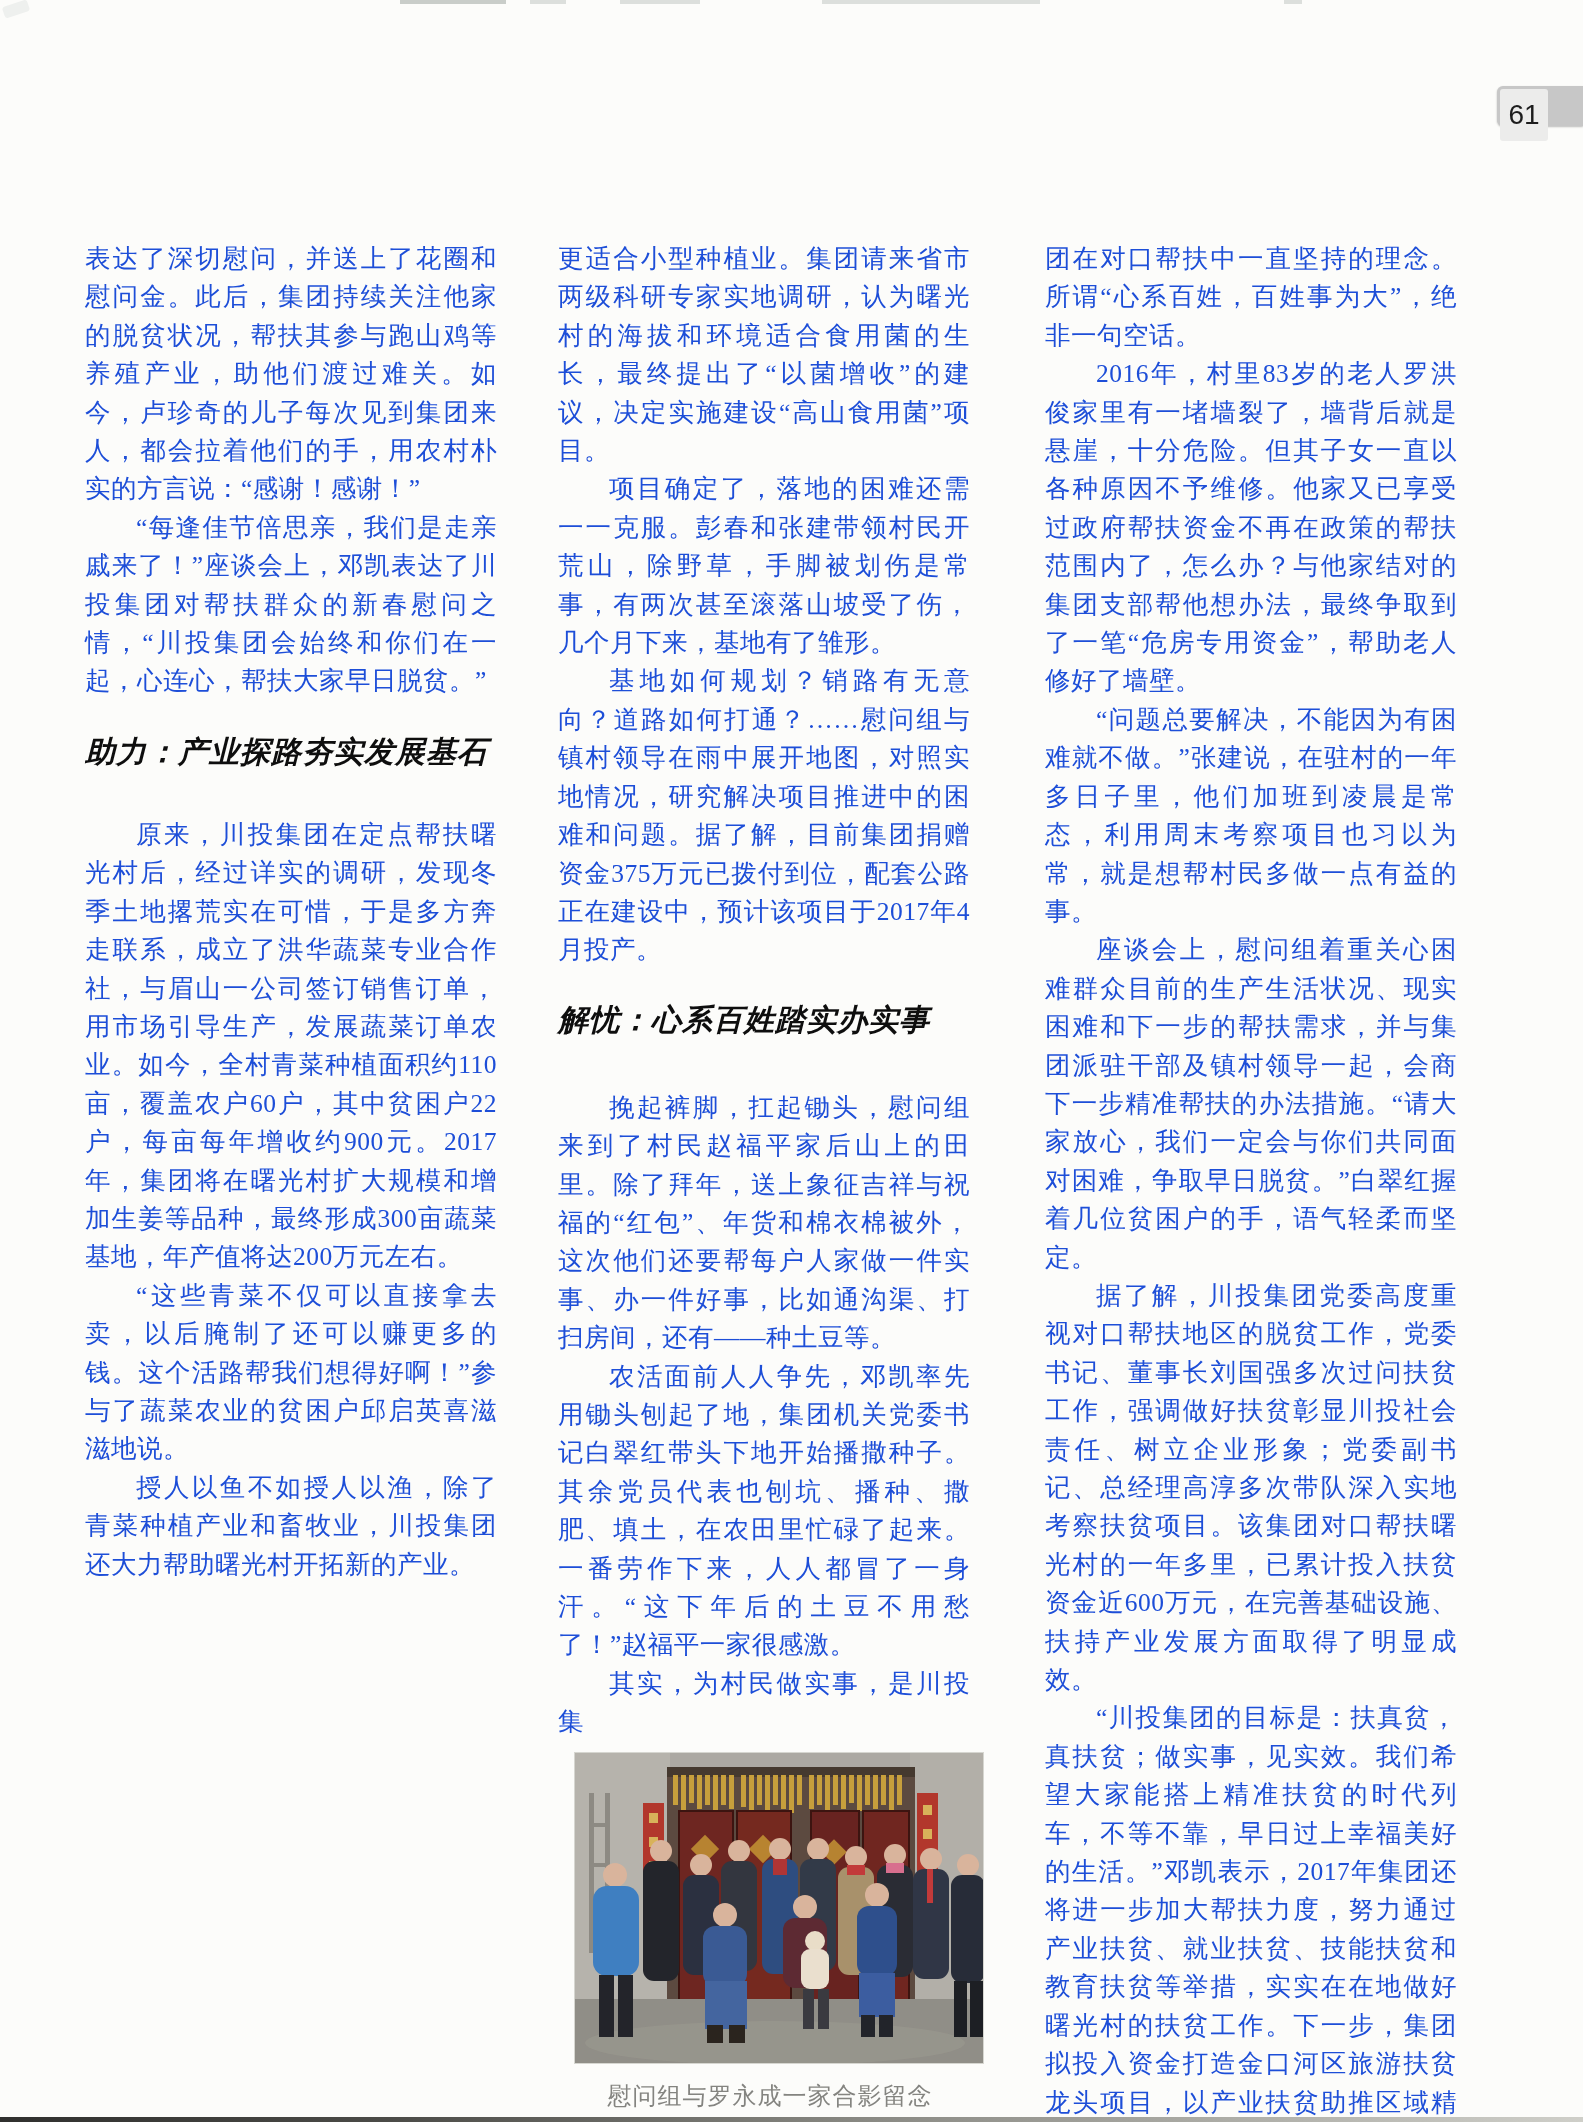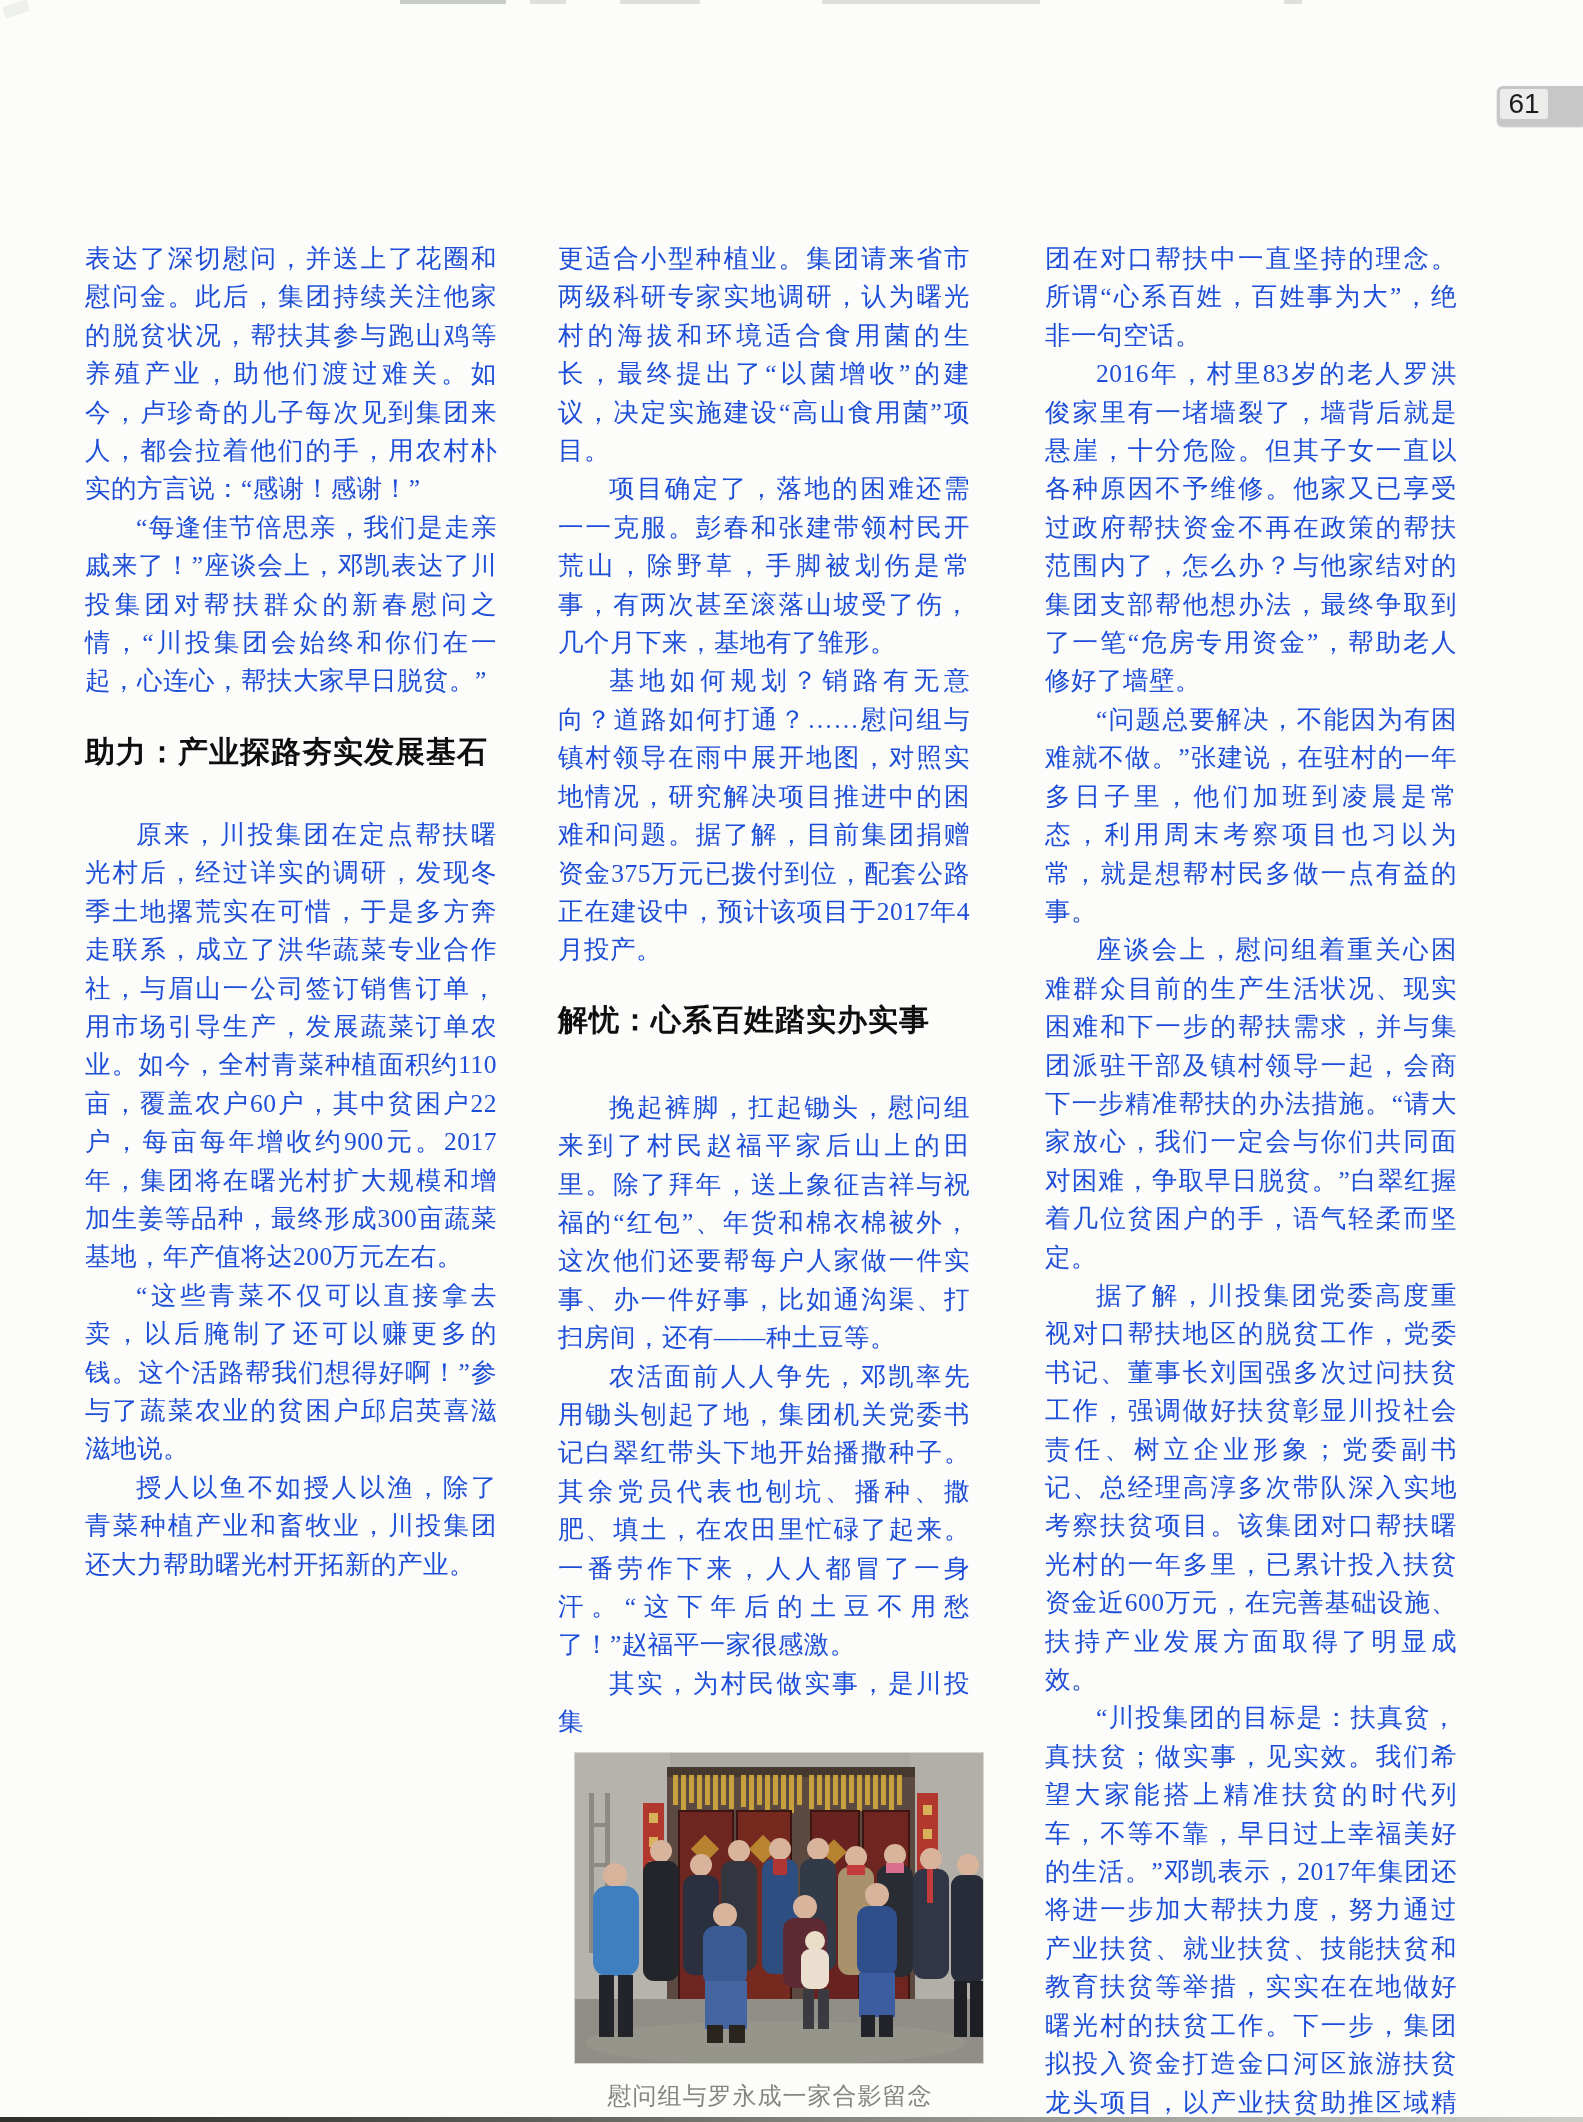--- a/index.html
+++ b/index.html
@@ -16,40 +16,40 @@
     background:#eef0ee;transform:rotate(-18deg);border-radius:3px;}
   .bottom-scan{position:absolute;left:0;bottom:0;width:100%;height:5px;
     background:linear-gradient(to right,#30302e 0%,#4c4c48 25%,#8a8a84 55%,#cfcfc9 100%);}
   
   .pagenum-tab{
     position:absolute;top:86px;right:0;width:86px;height:40px;
     background:#c7c7c7;border-radius:6px 0 0 6px;
     box-shadow:0 1px 2px rgba(0,0,0,.25);
   }
   .pagenum-box{
-    position:absolute;left:3px;top:3px;width:48px;height:30px;
+    position:absolute;left:3px;top:3px;width:48px;height:52px;
     background:#ececeb;border-radius:3px;
     display:flex;align-items:center;justify-content:center;
     font-family:"Liberation Sans",sans-serif;font-size:28px;color:#1d1d1d;
   }
   
   .col{position:absolute;top:240px;width:412px;}
   #col1{left:85px;}
   #col2{left:558px;}
   #col3{left:1045px;}
   .para{
     margin:0;text-indent:2em;text-align:justify;
     font-size:25.5px;line-height:38.4px;color:#1d4ed8;
     letter-spacing:0.5px;
   }
   .para.noindent{text-indent:0;}
   h2.section{
     font-family:"Liberation Sans","DejaVu Sans",sans-serif;
     font-weight:bold;font-size:30px;color:#0e0e0e;
-    letter-spacing:1px;margin:31px 0 43px 0;
+    letter-spacing:1px;margin:31px 0 43px 0;font-style:italic;
   }
   #col2 h2.section{margin:30px 0 48px 0;}
   
   figure.photo{margin:10px 0 0 16px;width:408px;height:310px;padding:0;
     border:1px solid #d6d6d0;box-sizing:content-box;background:#a8a5a0;}
   figure.photo svg{display:block;}
   .caption{
     width:424px;margin-top:16px;text-align:center;
     font-size:24px;color:#848480;letter-spacing:1px;
   }

